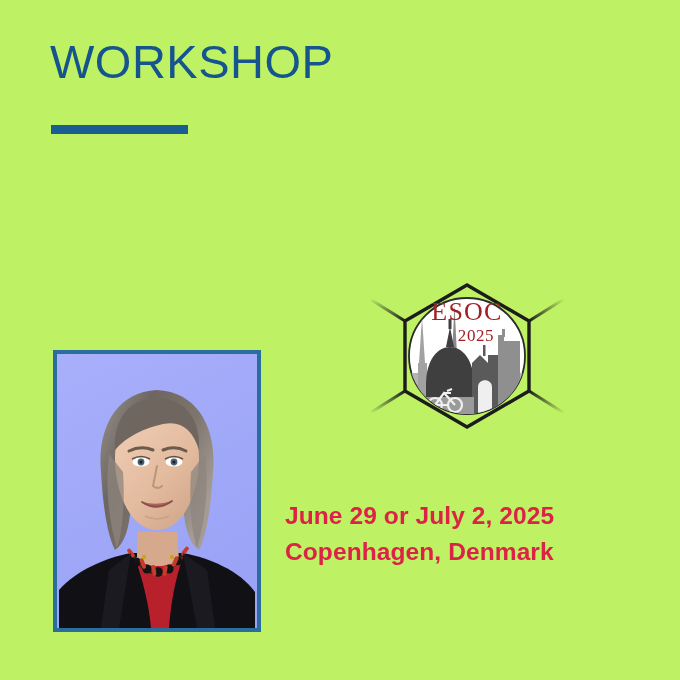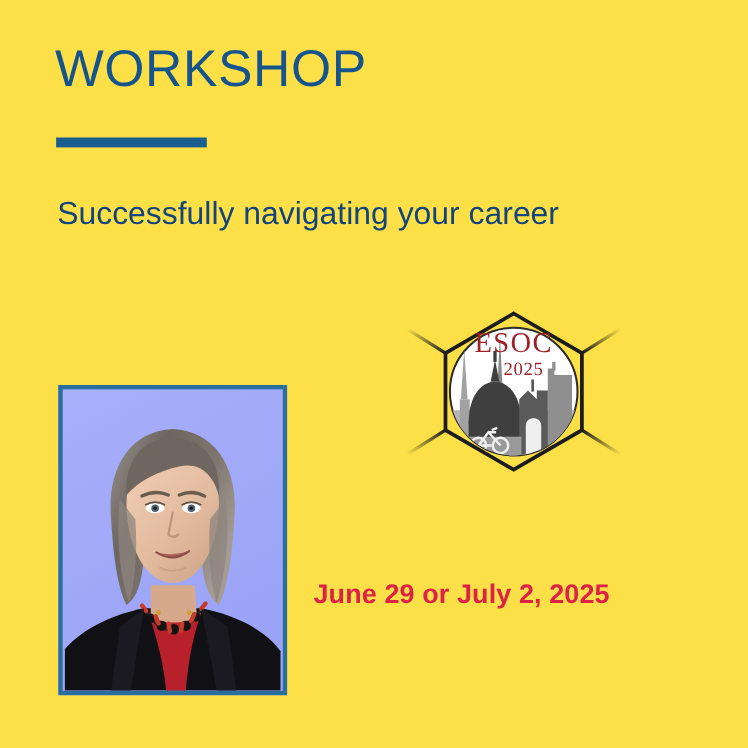--- a/index.html
+++ b/index.html
@@ -11,21 +11,21 @@
     width: 680px;
     height: 680px;
     overflow: hidden;
     font-family: "Liberation Sans", sans-serif;
     position: relative;
   }
 
   .poster {
     position: absolute;
     inset: 0;
-    background: #fde047;
+    background: #bef264;
   }
 
   
   .workshop-title {
     position: absolute;
     left: 50px;
     top: 36px;
     font-size: 47px;
     font-weight: 400;
     letter-spacing: 0.5px;
@@ -84,33 +84,32 @@
   .event-info {
     position: absolute;
     left: 285px;
     top: 498px;
     font-size: 24.5px;
     font-weight: bold;
     color: #dc2246;
     line-height: 1.48;
     letter-spacing: 0.1px;
   }
-  .event-info .line { display: block; white-space: nowrap; margin-top: 25px; }
+  .event-info .line { display: block; white-space: nowrap; }
 </style>
 </head>
 <body>
 
 <div class="poster">
 
   <div class="workshop-title">WORKSHOP</div>
 
   <div class="accent-rule"></div>
 
   <div class="subtitle">
-    <span class="line">Successfully navigating your career</span>
   </div>
 
   <div class="portrait-frame">
     <svg class="portrait-svg" viewBox="0 0 200 274" preserveAspectRatio="xMidYMid slice">
       <defs>
         <linearGradient id="bgGrad" x1="0" y1="0" x2="0.4" y2="1">
           <stop offset="0%" stop-color="#a8affb"></stop>
           <stop offset="100%" stop-color="#9aa3f6"></stop>
         </linearGradient>
         <linearGradient id="hairGrad" x1="0" y1="0" x2="1" y2="0.6">
@@ -268,15 +267,16 @@
         </g>
       </g>
 
       <text x="115" y="75" text-anchor="middle" font-family="'Liberation Serif', serif" font-size="26" letter-spacing="1.2" fill="#9e2126">ESOC</text>
       <text x="124" y="96" text-anchor="middle" font-family="'Liberation Serif', serif" font-size="17" letter-spacing="0.6" fill="#9e2126">2025</text>
     </svg>
   </div>
 
   <div class="event-info">
     <span class="line">June 29 or July 2, 2025</span>
+    <span class="line">Copenhagen, Denmark</span>
   </div>
 
 </div>
 
 </body></html>

